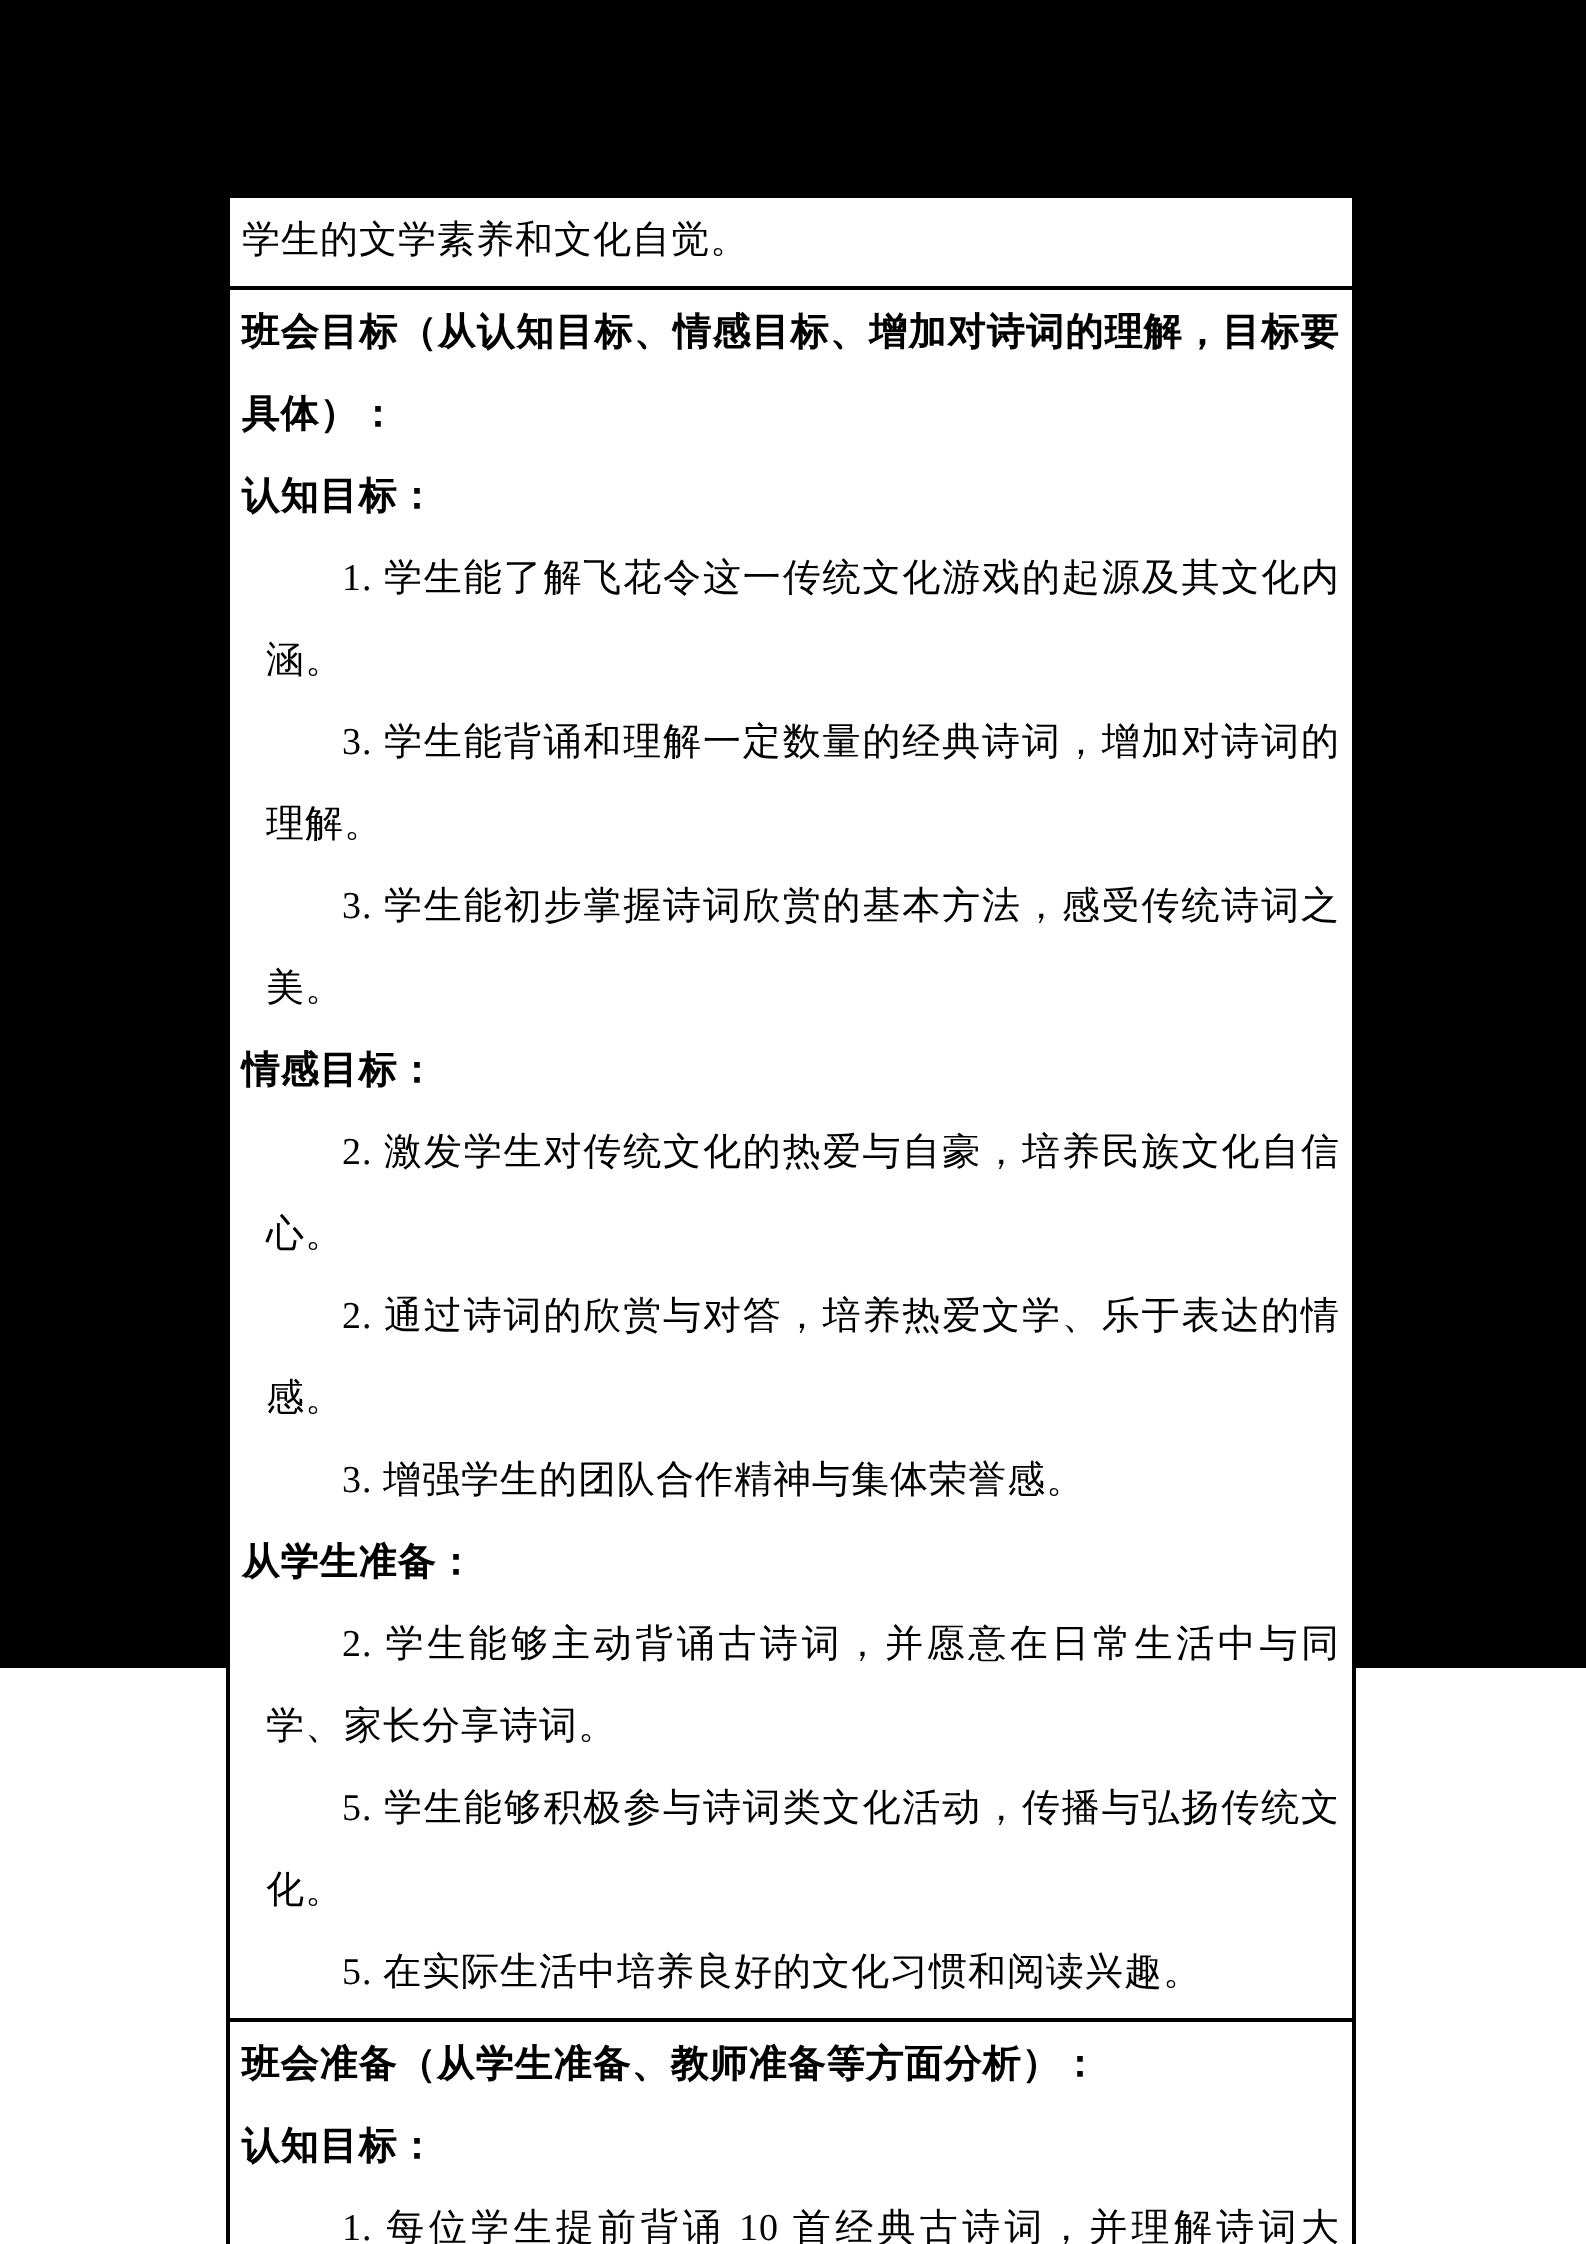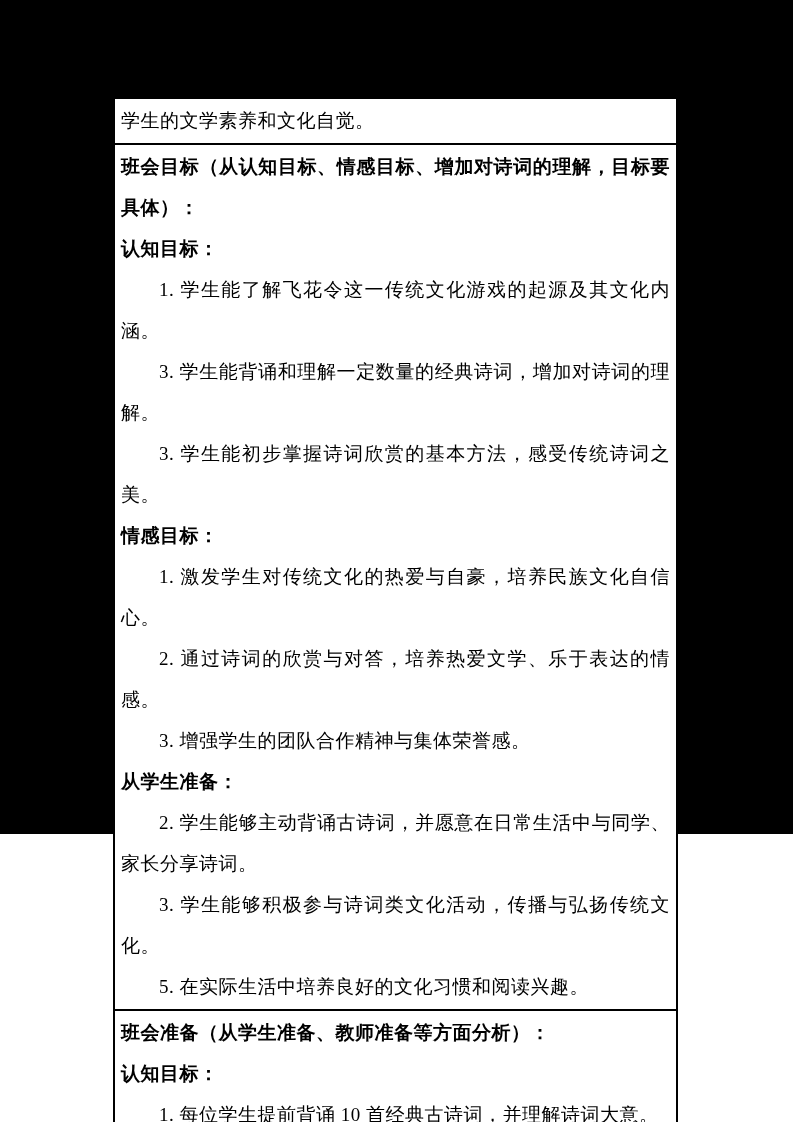--- a/index.html
+++ b/index.html
@@ -39,20 +39,21 @@
     line-height: 41px;
     text-align: justify;
     letter-spacing: 0.5px;
     word-break: break-all;
   }
   .cell p.bold {
     font-weight: bold;
   }
   .cell p.indent {
     text-indent: 2em;
+    margin-left: 12px;
   }
 </style>
 </head>
 <body>
 
 <div class="page">
   <table class="doc-table">
     <tbody>
       <tr>
         <td class="cell">
@@ -60,26 +61,26 @@
         </td>
       </tr>
       <tr>
         <td class="cell">
           <p class="bold">班会目标（从认知目标、情感目标、增加对诗词的理解，目标要具体）：</p>
           <p class="bold">认知目标：</p>
           <p class="indent">1. 学生能了解飞花令这一传统文化游戏的起源及其文化内涵。</p>
           <p class="indent">3. 学生能背诵和理解一定数量的经典诗词，增加对诗词的理解。</p>
           <p class="indent">3. 学生能初步掌握诗词欣赏的基本方法，感受传统诗词之美。</p>
           <p class="bold">情感目标：</p>
-          <p class="indent">1. 激发学生对传统文化的热爱与自豪，培养民族文化自信心。</p>
+          <p class="indent">2. 激发学生对传统文化的热爱与自豪，培养民族文化自信心。</p>
           <p class="indent">2. 通过诗词的欣赏与对答，培养热爱文学、乐于表达的情感。</p>
           <p class="indent">3. 增强学生的团队合作精神与集体荣誉感。</p>
           <p class="bold">从学生准备：</p>
           <p class="indent">2. 学生能够主动背诵古诗词，并愿意在日常生活中与同学、家长分享诗词。</p>
-          <p class="indent">3. 学生能够积极参与诗词类文化活动，传播与弘扬传统文化。</p>
+          <p class="indent">5. 学生能够积极参与诗词类文化活动，传播与弘扬传统文化。</p>
           <p class="indent">5. 在实际生活中培养良好的文化习惯和阅读兴趣。</p>
         </td>
       </tr>
       <tr>
         <td class="cell">
           <p class="bold">班会准备（从学生准备、教师准备等方面分析）：</p>
           <p class="bold">认知目标：</p>
           <p class="indent">1. 每位学生提前背诵 10 首经典古诗词，并理解诗词大意。</p>
 
         </td>

